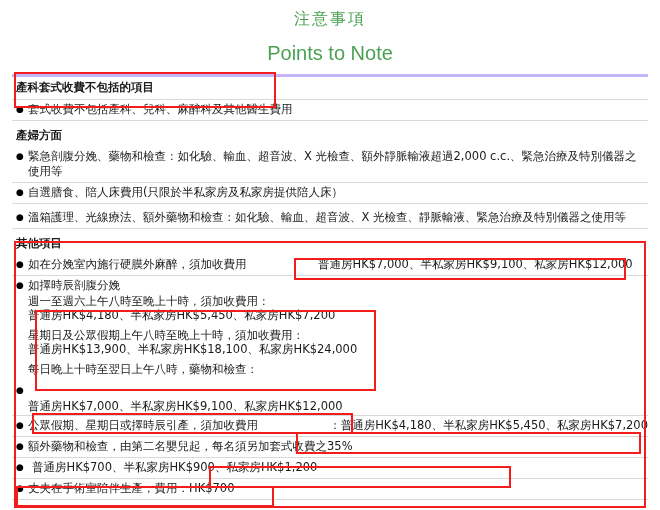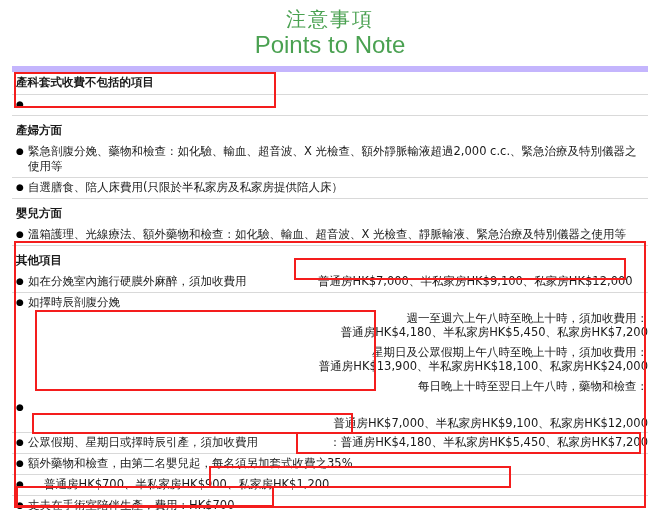--- a/index.html
+++ b/index.html
@@ -14,45 +14,46 @@
     overflow: hidden;
   }
 
   
   #title-block {
     text-align: center;
     padding-top: 6px;
   }
   #title-zh {
     color: #4aa151;
-    font-size: 20px;
+    font-size: 16px;
     letter-spacing: 2px;
     line-height: 26px;
     font-weight: 400;
   }
   #title-en {
     color: #4aa151;
-    font-size: 24px;
+    font-size: 20px;
     line-height: 26px;
     font-weight: 400;
     font-family: "Liberation Sans", sans-serif;
+    margin-top: 8px;
   }
 
   
   #sheet {
     position: relative;
     margin-top: 8px;
     padding: 0 12px 0 12px;
   }
   .row {
     border-bottom: 1px solid #d9d9d9;
     padding: 1px 0 2px 0;
     position: relative;
   }
-  .row.first { border-top: 6px solid #c4b5fd; }
+  .row.first { border-top: 3px solid #c4b5fd; }
   .row.noline { border-bottom: none; }
 
   .sec-head {
     font-size: 11.5px;
     font-weight: bold;
     color: #1a1a1a;
     padding: 2px 0 2px 4px;
     line-height: 15px;
     font-family: "DejaVu Sans", sans-serif;
   }
@@ -72,21 +73,20 @@
     font-size: 9px;
     line-height: 15px;
     color: #000;
   }
   .bullet-row .txt { flex: 1 1 auto; }
   .sub {
     padding-left: 16px;
     font-size: 11.5px;
     line-height: 15px;
     color: #1a1a1a;
-    text-align: right;
   }
   .sub.tight { line-height: 14px; }
   .gap { height: 4px; }
 
   .price { white-space: nowrap; }
 
   
   .redbox {
     position: absolute;
     border: 2px solid #f41d1d;
@@ -103,20 +103,21 @@
 </div>
 
 <div id="sheet">
 
   <div class="row first">
     <div class="sec-head">產科套式收費不包括的項目</div>
   </div>
   <div class="row">
     <div class="bullet-row">
       <span class="dot">●</span>
+      <span class="txt">套式收費不包括產科、兒科、麻醉科及其他醫生費用</span>
     </div>
   </div>
 
   <div class="gap"></div>
 
   <div class="row noline">
     <div class="sec-head">產婦方面</div>
   </div>
   <div class="row">
     <div class="bullet-row">
@@ -126,23 +127,20 @@
   </div>
   <div class="row">
     <div class="bullet-row">
       <span class="dot">●</span>
       <span class="txt">自選膳食、陪人床費用(只限於半私家房及私家房提供陪人床）</span>
     </div>
   </div>
 
   <div class="gap"></div>
 
-  <div class="row noline">
-    <div class="sec-head">嬰兒方面</div>
-  </div>
   <div class="row">
     <div class="bullet-row">
       <span class="dot">●</span>
       <span class="txt">溫箱護理、光線療法、額外藥物和檢查：如化驗、輸血、超音波、X 光檢查、靜脈輸液、緊急治療及特別儀器之使用等</span>
     </div>
   </div>
 
   <div class="gap"></div>
 
   <div class="row noline">
@@ -191,21 +189,21 @@
   <div class="row">
     <div class="bullet-row">
       <span class="dot">●</span>
       <span class="txt">額外藥物和檢查，由第二名嬰兒起，每名須另加套式收費之35%</span>
     </div>
   </div>
 
   <div class="row">
     <div class="bullet-row">
       <span class="dot">●</span>
-      <span class="price" style="margin-left:16px;width:300px;display:inline-block;">普通房HK$700、半私家房HK$900、私家房HK$1,200</span>
+      <span class="price" style="margin-left:4px;width:300px;display:inline-block;">普通房HK$700、半私家房HK$900、私家房HK$1,200</span>
     </div>
   </div>
 
   <div class="row">
     <div class="bullet-row">
       <span class="dot">●</span>
       <span class="txt">丈夫在手術室陪伴生產，費用：HK$700</span>
     </div>
   </div>
 

